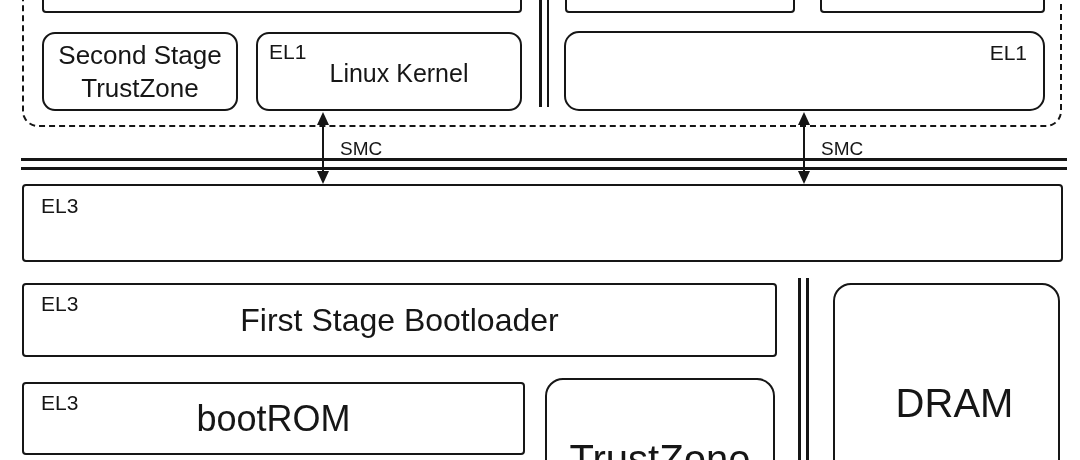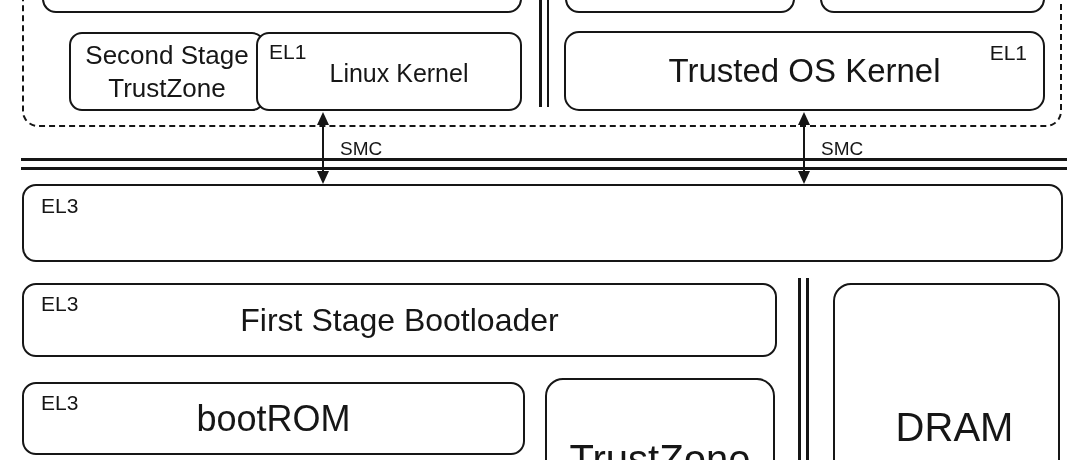--- a/index.html
+++ b/index.html
@@ -2,21 +2,21 @@
 <html style="--line: #161616; --bg: #ffffff;"><head>
 <meta charset="utf-8">
 <style>
   :root { --line:#161616; --bg:#ffffff; }
   * { margin:0; padding:0; box-sizing:border-box; }
   html,body { background:var(--bg); }
   body { font-family:"Liberation Sans", sans-serif; color:var(--line); }
 
   .diagram { position:relative; width:1080px; height:460px; background:var(--bg); overflow:hidden; }
 
-  .box { position:absolute; border:2.5px solid var(--line); border-radius:14px; background:var(--bg);
+  .box { position:absolute; border:2.5px solid var(--line); border-radius:4px; background:var(--bg);
          display:flex; align-items:center; justify-content:center; text-align:center; }
   .dashed-box { position:absolute; border:2.5px dashed var(--line); border-radius:16px; background:var(--bg); }
 
   .el-badge { position:absolute; font-size:21px; line-height:21px;text-align:center; }
   .el-tl { top:9px; left:17px; }
   .el-tr { top:9px; right:16px; }
 
   .vline { position:absolute; width:2.5px; background:var(--line); }
   .hline { position:absolute; height:2.5px; background:var(--line); }
 
@@ -44,35 +44,34 @@
 
   <div class="dashed-box" style="left:22px; top:-42px; width:1040px; height:169px;"></div>
 
   <div class="vline" style="left:539px; top:0; height:107px;"></div>
   <div class="vline" style="left:546.5px; top:0; height:107px;"></div>
 
   <div class="box" style="left:42px;  top:-30px; width:480px; height:43px;"></div>
   <div class="box" style="left:565px; top:-30px; width:230px; height:43px;"></div>
   <div class="box" style="left:820px; top:-30px; width:225px; height:43px;"></div>
 
-  <div class="box" style="left:42px; top:32px; width:196px; height:79px; border-radius:13px;margin-left:27px;">
+  <div class="box" style="left:42px; top:32px; width:196px; height:79px; border-radius:13px;">
     <div class="lbl-2line">
       <div>Second Stage</div>
       <div>TrustZone</div>
     </div>
   </div>
 
   <div class="box" style="left:256px; top:32px; width:266px; height:79px; border-radius:13px;">
     <span class="el-badge" style="top:7px; left:11px;">EL1</span>
     <span class="lbl-linux">Linux Kernel</span>
   </div>
 
   <div class="box" style="left:564px; top:31px; width:481px; height:80px; border-radius:15px;">
     <span class="el-badge el-tr">EL1</span>
-    <span class="lbl-tos">Trusted OS Kernel</span>
   </div>
 
   <div class="hline" style="left:21px; top:158px; width:1046px;"></div>
   <div class="hline" style="left:21px; top:167px; width:1046px;"></div>
 
   <div class="arrow" style="left:317px; top:112px; height:72px;">
     <span class="head up"></span>
     <span class="shaft"></span>
     <span class="head down"></span>
   </div>
@@ -100,16 +99,16 @@
   </div>
 
   <div class="box" style="left:545px; top:378px; width:230px; height:110px; border-radius:18px; align-items:flex-start;">
     <span class="lbl-big" style="top:57px;">TrustZone</span>
   </div>
 
   <div class="vline" style="left:798px; top:278px; height:182px;"></div>
   <div class="vline" style="left:806px; top:278px; height:182px;"></div>
 
   <div class="box" style="left:833px; top:283px; width:227px; height:200px; border-radius:18px; align-items:flex-start;">
-    <span class="lbl-big" style="top:120px;padding-left:16px;">DRAM</span>
+    <span class="lbl-big" style="top:96px;padding-left:16px;">DRAM</span>
   </div>
 
 </div>
 
 </body></html>

